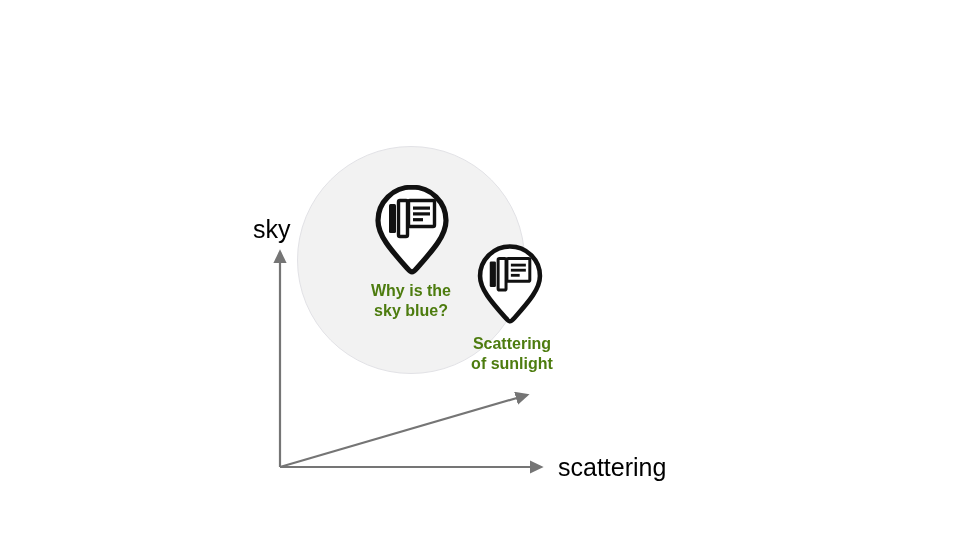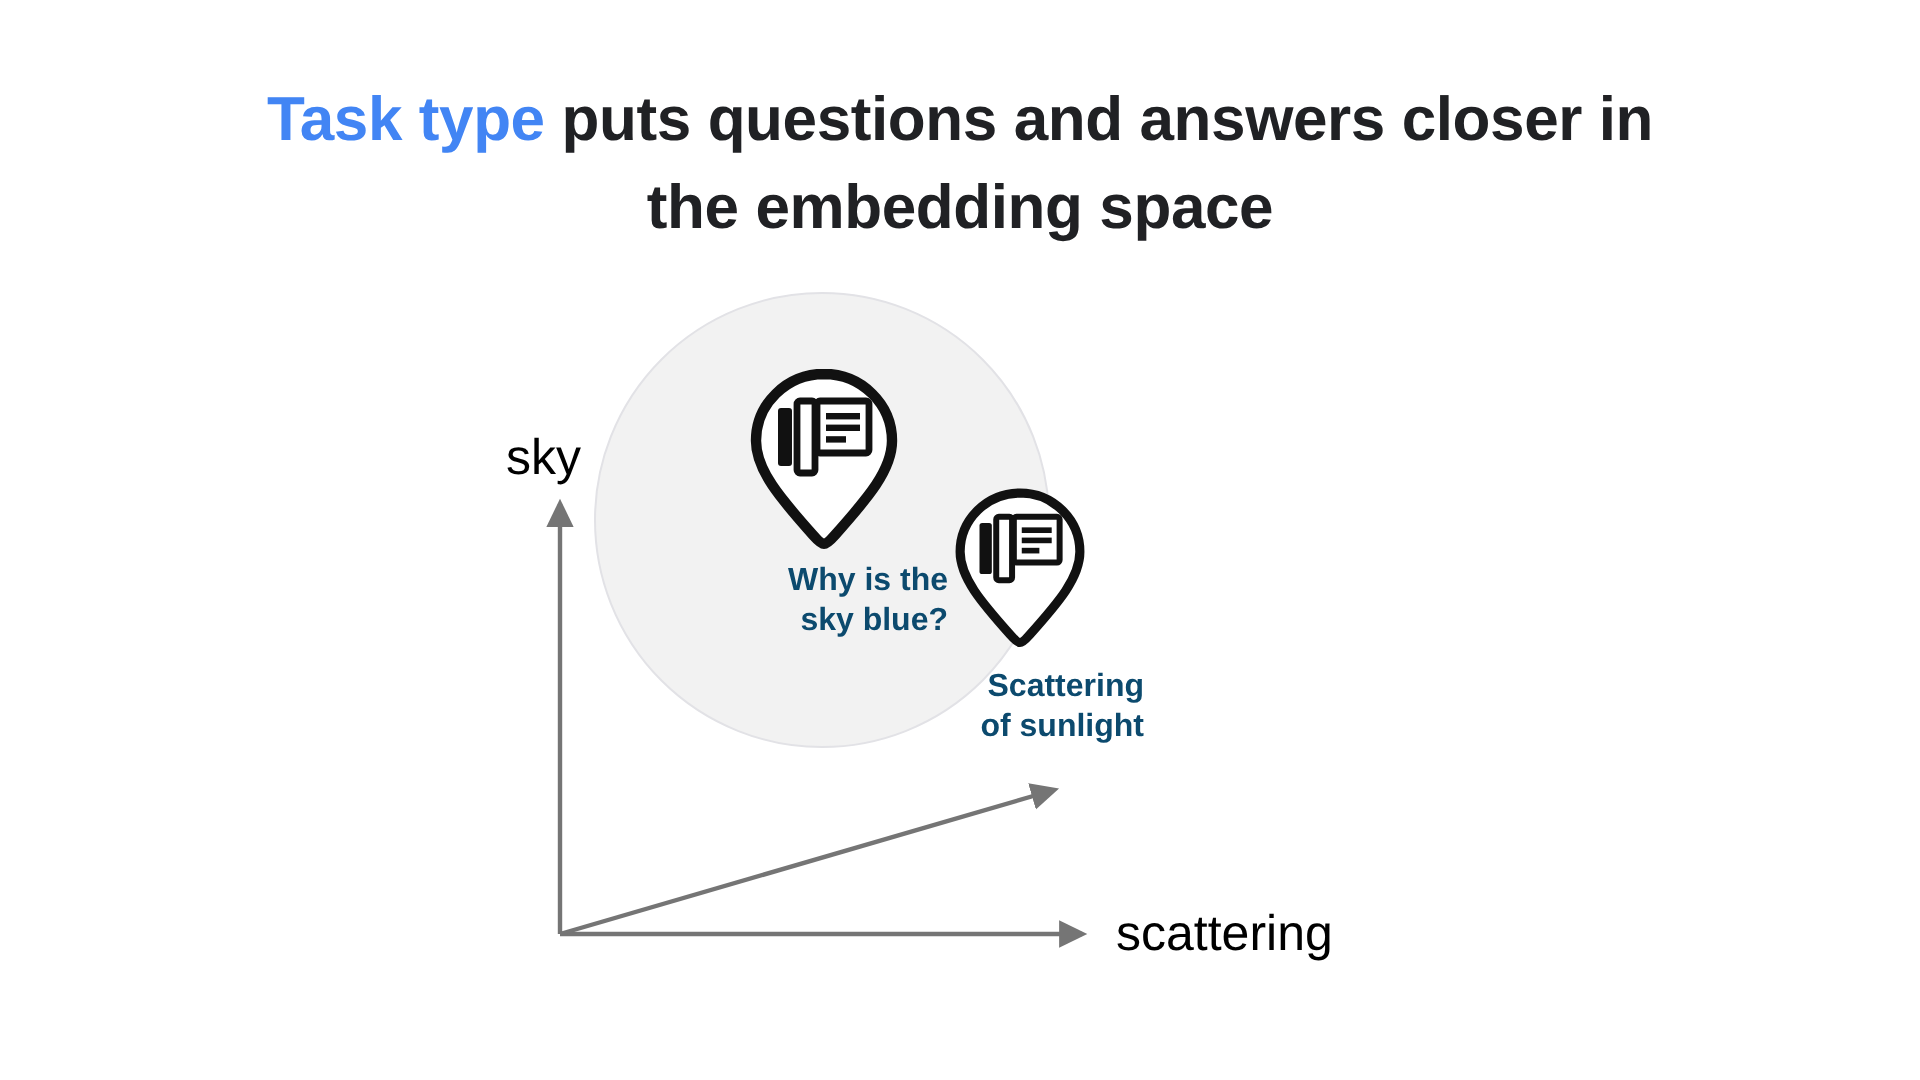--- a/index.html
+++ b/index.html
@@ -71,45 +71,42 @@
     line-height: 1.25;
     white-space: pre-line;
   }
   #label-sky   { left: 253px; top: 214px; }
   #label-scattering { left: 558px; top: 452px; }
   #label-qa    { left: 586px; top: 339px; }
 
   
   .point-label {
     position: absolute;
-    color: #0c4a6e;
+    color: #4d7c0f;
     font-weight: bold;
     font-size: 16px;
     line-height: 1.28;
-    text-align: right;
+    text-align: center;
     white-space: pre-line;
   }
   #label-question { left: 348px; top: 281px; width: 126px; }
   #label-answer   { left: 452px; top: 334px; width: 120px; }
 
   
   .pin {
     position: absolute;
   }
   #pin-question { left: 370px; top: 183px; width: 84px; height: 92px; }
   #pin-answer   { left: 473px; top: 243px; width: 74px; height: 81px; }
 </style>
 </head>
 <body>
 
 <div id="slide">
 
-  <div id="title">
-    <span class="accent">Task type</span><span> puts questions and answers closer in the embedding space</span>
-  </div>
 
   <div id="diagram">
 
     <div id="cluster-circle"></div>
 
     <svg id="axes-svg" viewBox="0 0 960 540" xmlns="http://www.w3.org/2000/svg">
       <defs>
         <marker id="arrowhead" markerWidth="7" markerHeight="7" refX="5.2" refY="3.1" orient="auto" markerUnits="strokeWidth">
           <path d="M0,0 L6.4,3.1 L0,6.2 z" fill="#757575"></path>
         </marker>

